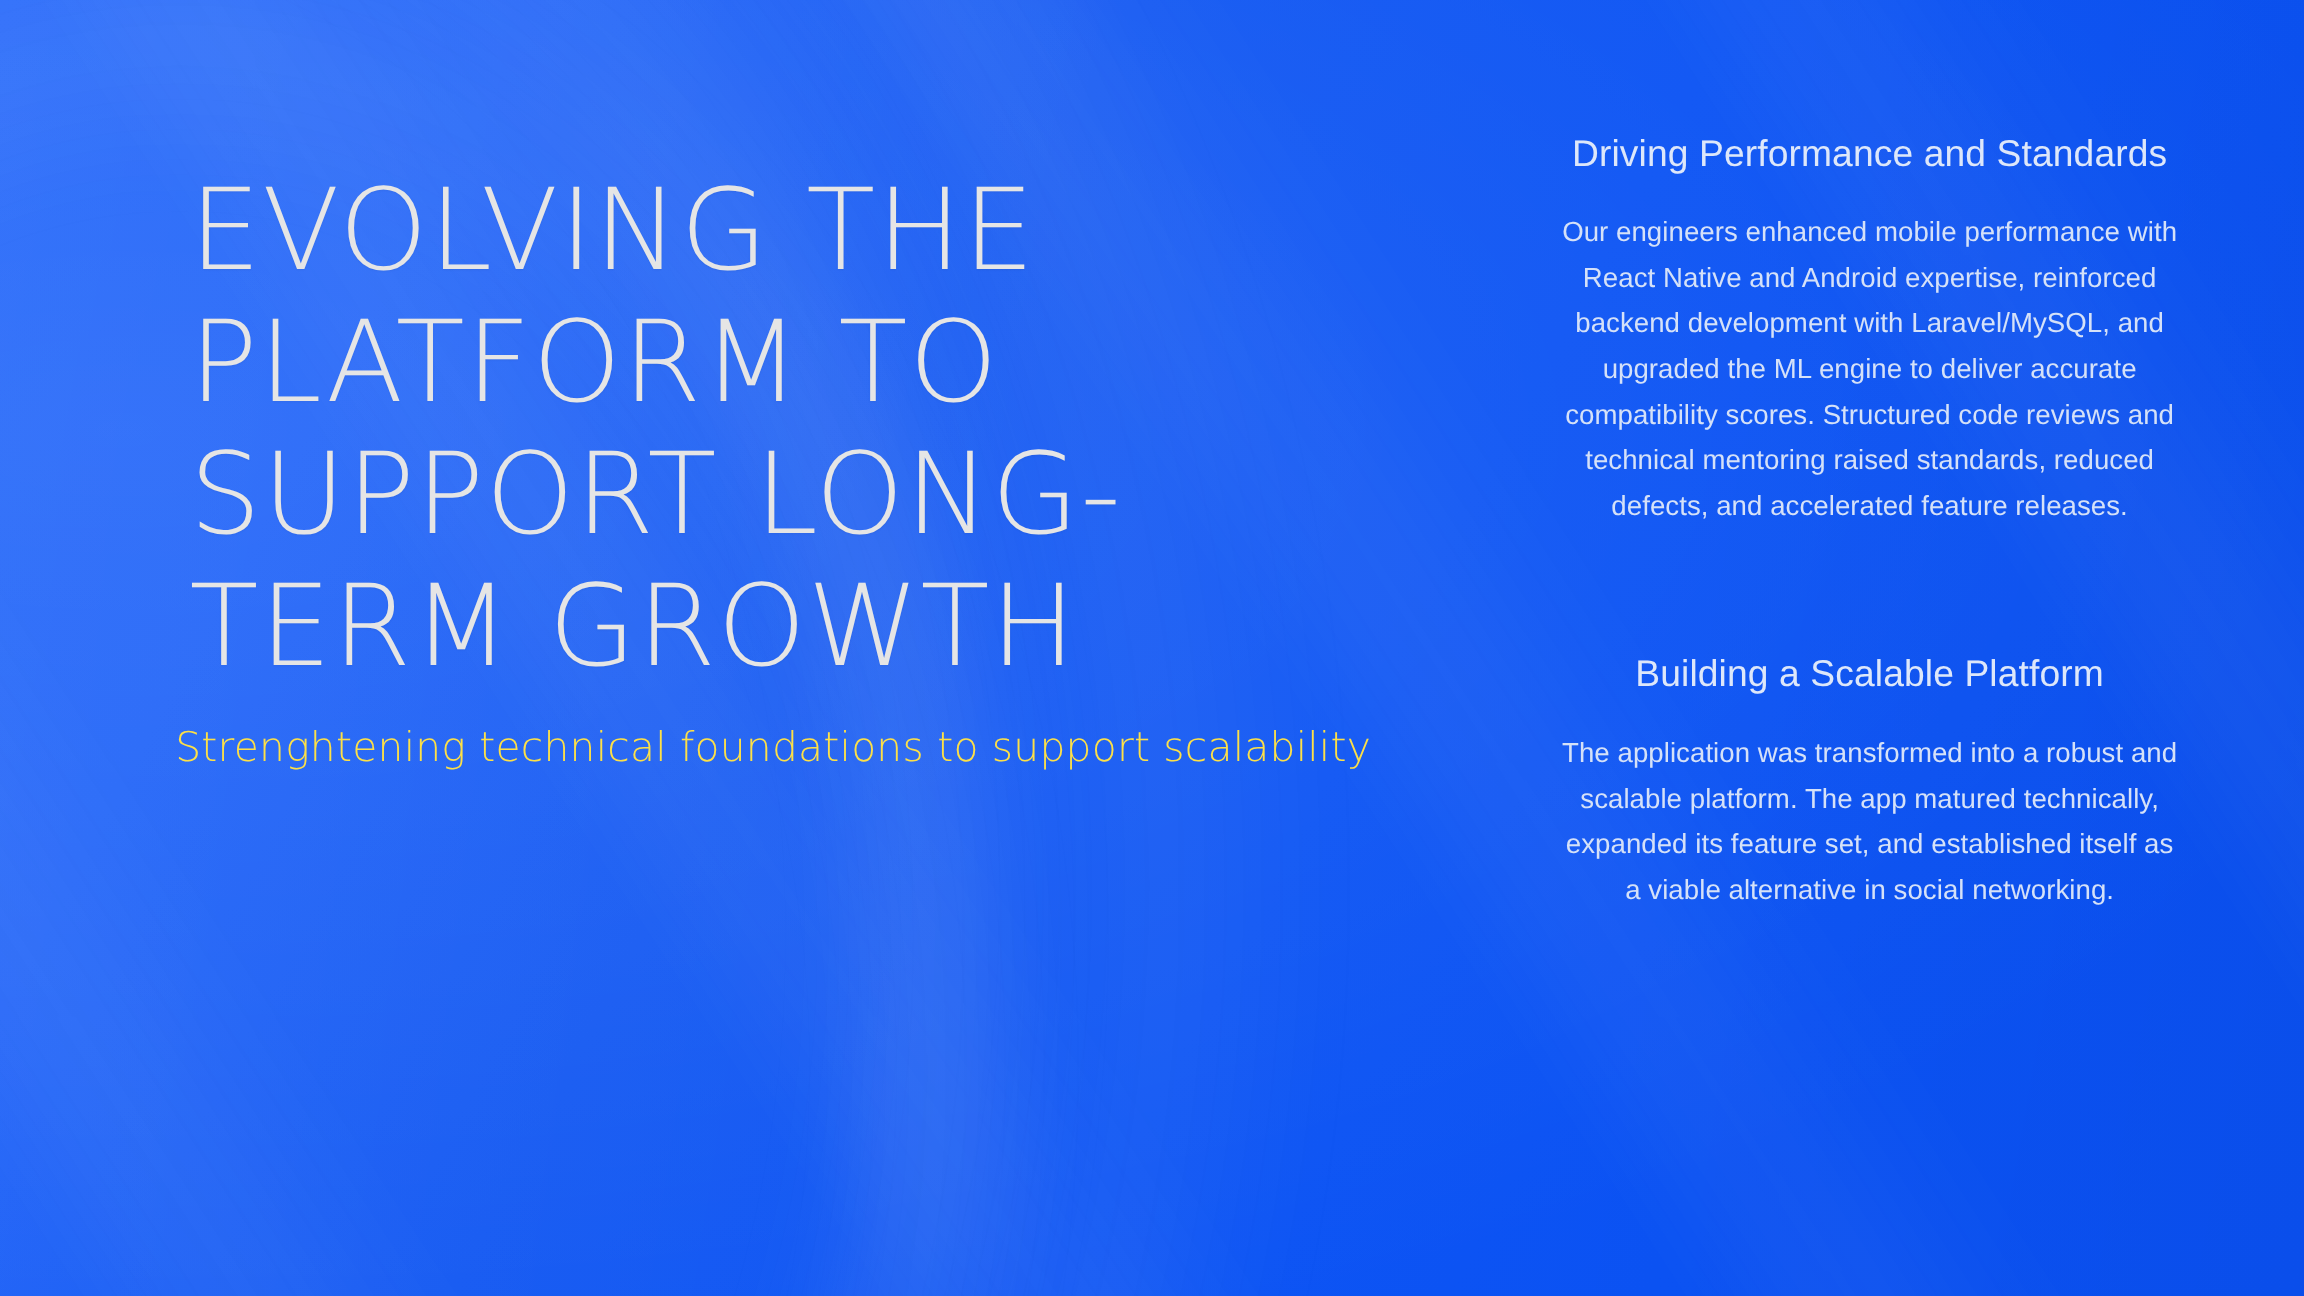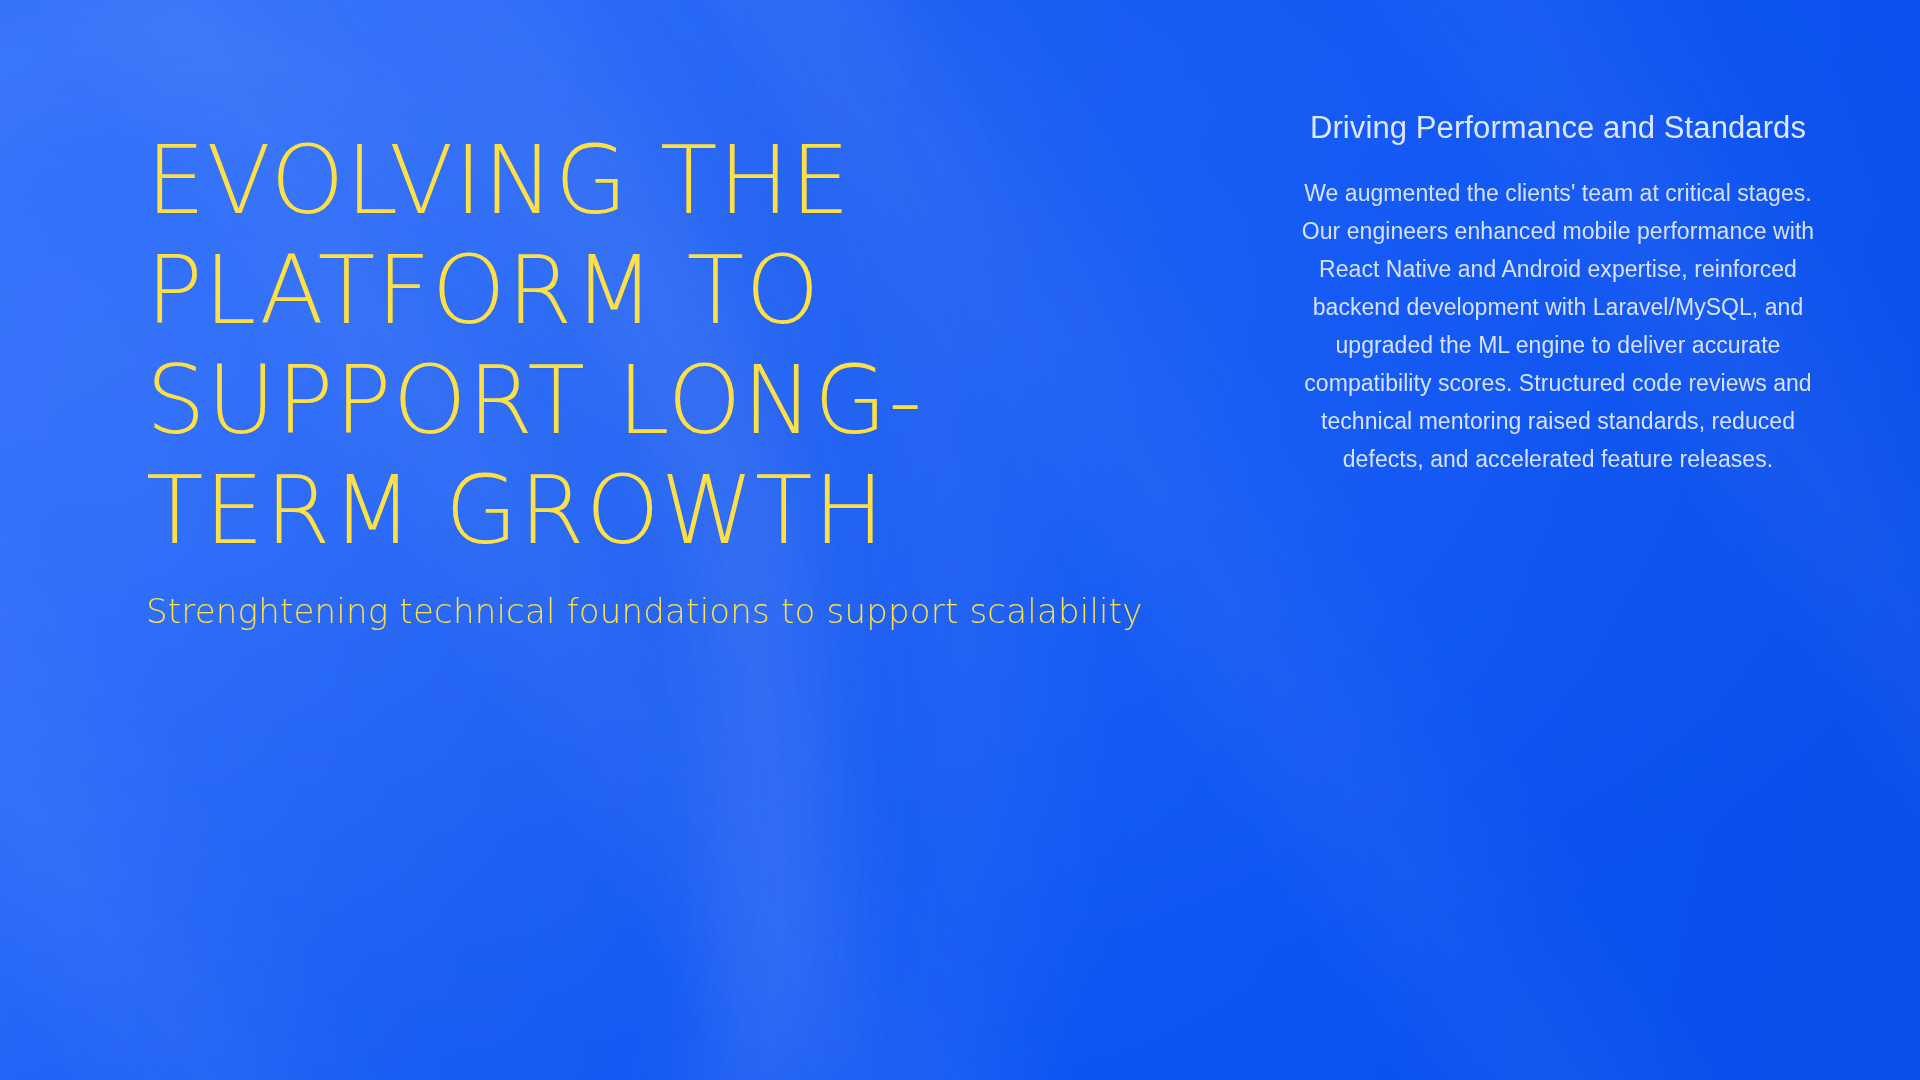--- a/index.html
+++ b/index.html
@@ -132,22 +132,22 @@
 
   
   .left-col {
     position: absolute;
     left: 146px;
     top: 126px;
     width: 1060px;
   }
 
   .headline {
-    margin: 0;
-    color: #fde047;
+    margin: 12px;
+    color: #e5e5e5;
     font-family: "DejaVu Sans", sans-serif;
     font-size: 94px;
     font-weight: 300;
     line-height: 110px;
     letter-spacing: 1.2px;
     text-transform: uppercase;
     max-width: 830px;
     text-shadow: 0 1px 2px rgba(0,0,0,0.05);
   }
 
@@ -219,20 +219,23 @@
 
     <div class="left-col">
       <h1 class="headline">Evolving the platform to support long-term growth</h1>
       <p class="subhead">Strenghtening technical foundations to support scalability</p>
     </div>
 
     <div class="right-col">
 
       <div class="section">
         <h2 class="section-title">Driving Performance and Standards</h2>
-        <p class="section-body">We augmented the clients' team at critical stages.</p>
         <p class="section-body">Our engineers enhanced mobile performance with React Native and Android expertise, reinforced backend development with Laravel/MySQL, and upgraded the ML engine to deliver accurate compatibility scores. Structured code reviews and technical mentoring raised standards, reduced defects, and accelerated feature releases.</p>
       </div>
 
+      <div class="section">
+        <h2 class="section-title">Building a Scalable Platform</h2>
+        <p class="section-body">The application was transformed into a robust and scalable platform. The app matured technically, expanded its feature set, and established itself as a viable alternative in social networking.</p>
+      </div>
 
     </div>
   </div>
 </div>
 
 </body></html>

